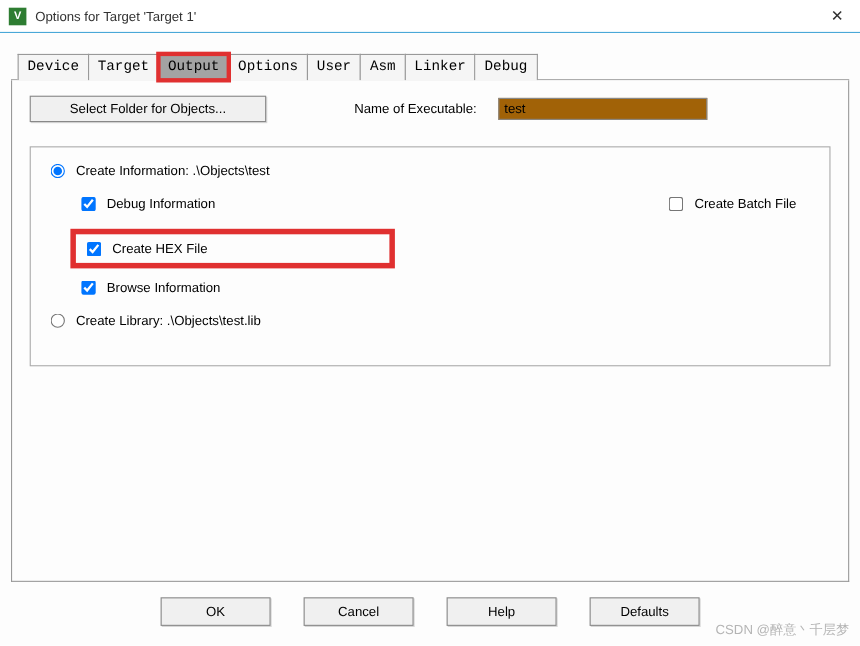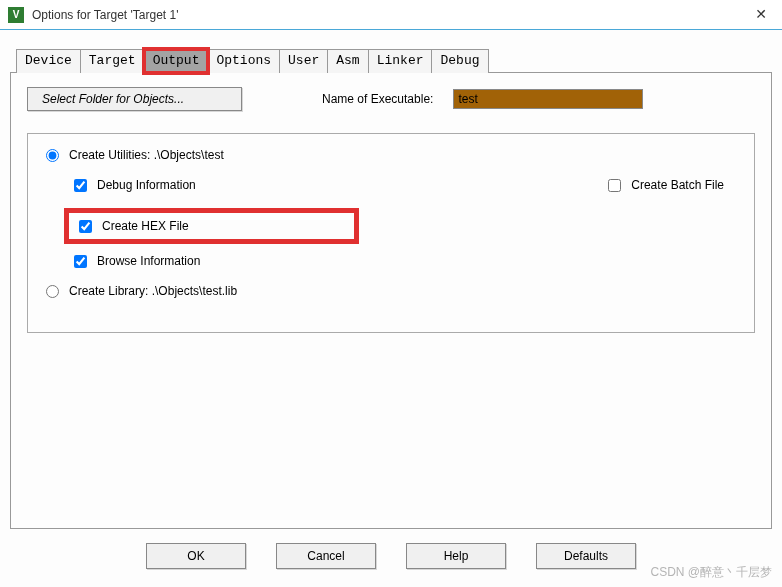--- a/index.html
+++ b/index.html
@@ -99,22 +99,21 @@
       background: #f0f0f0;
       padding: 4px 14px;
       font-family: inherit;
       font-size: 12px;
       cursor: pointer;
       box-shadow: 1px 1px 0 rgba(0,0,0,0.15);
       min-width: 80px;
     }
     .select-folder-btn {
       min-width: 215px;
-      text-align: left;
-      font-style: italic;
+      text-align: center;
     }
     .name-label {
       margin-left: 60px;
     }
     .text-input {
       border: 1px solid #888;
       padding: 2px 4px;
       font-family: inherit;
       font-size: 12px;
       width: 190px;
@@ -199,21 +198,21 @@
     <div class="top-row">
       <button class="btn select-folder-btn">Select Folder for Objects...</button>
       <span class="name-label">Name of Executable:</span>
       <input type="text" class="text-input" value="test" style="">
     </div>
 
     <div class="group-box">
 
       <div class="radio-row">
         <input type="radio" name="outtype" checked="" style="">
-        <span>Create Utilities:  .\Objects\test</span>
+        <span>Create Information:  .\Objects\test</span>
       </div>
 
       <div class="checks-indent">
         <div class="check-row">
           <input type="checkbox" checked="" style="">
           <span>Debug Information</span>
         </div>
       </div>
 
       <div class="hex-highlight">

